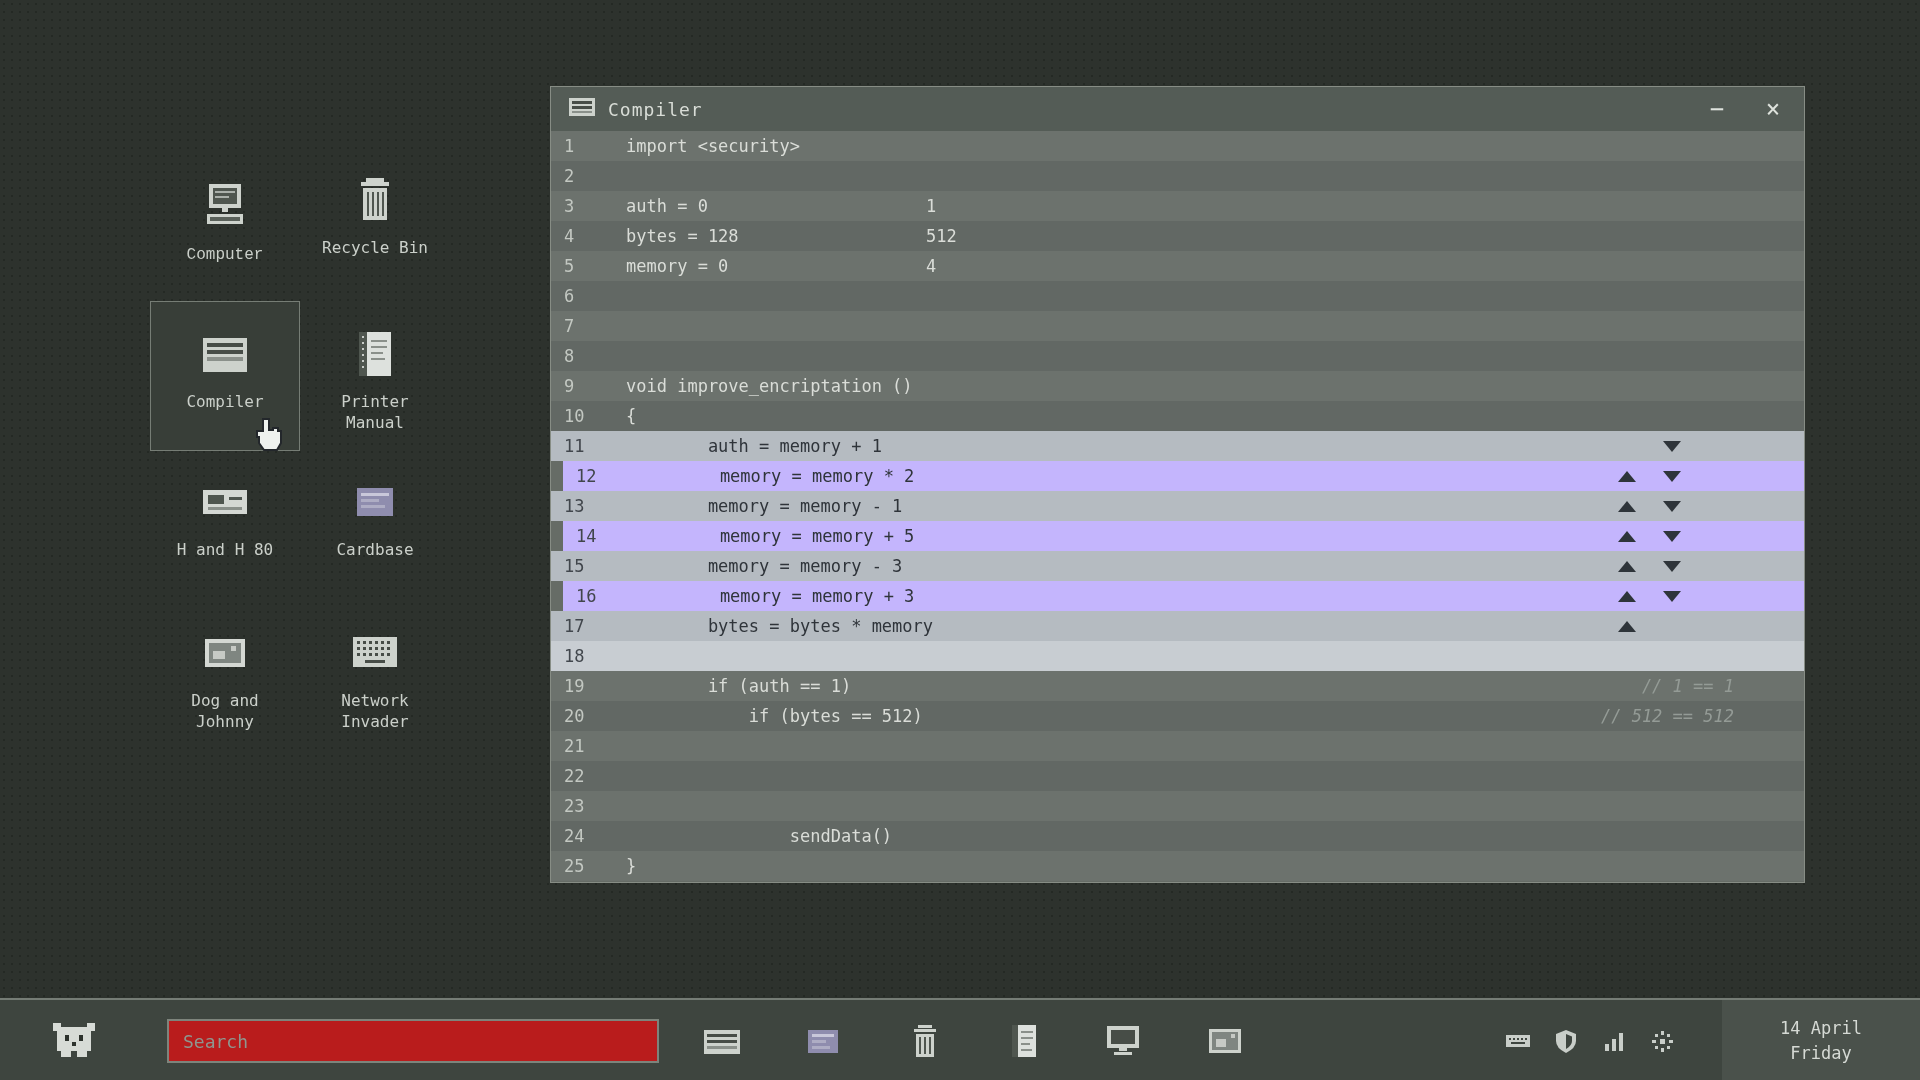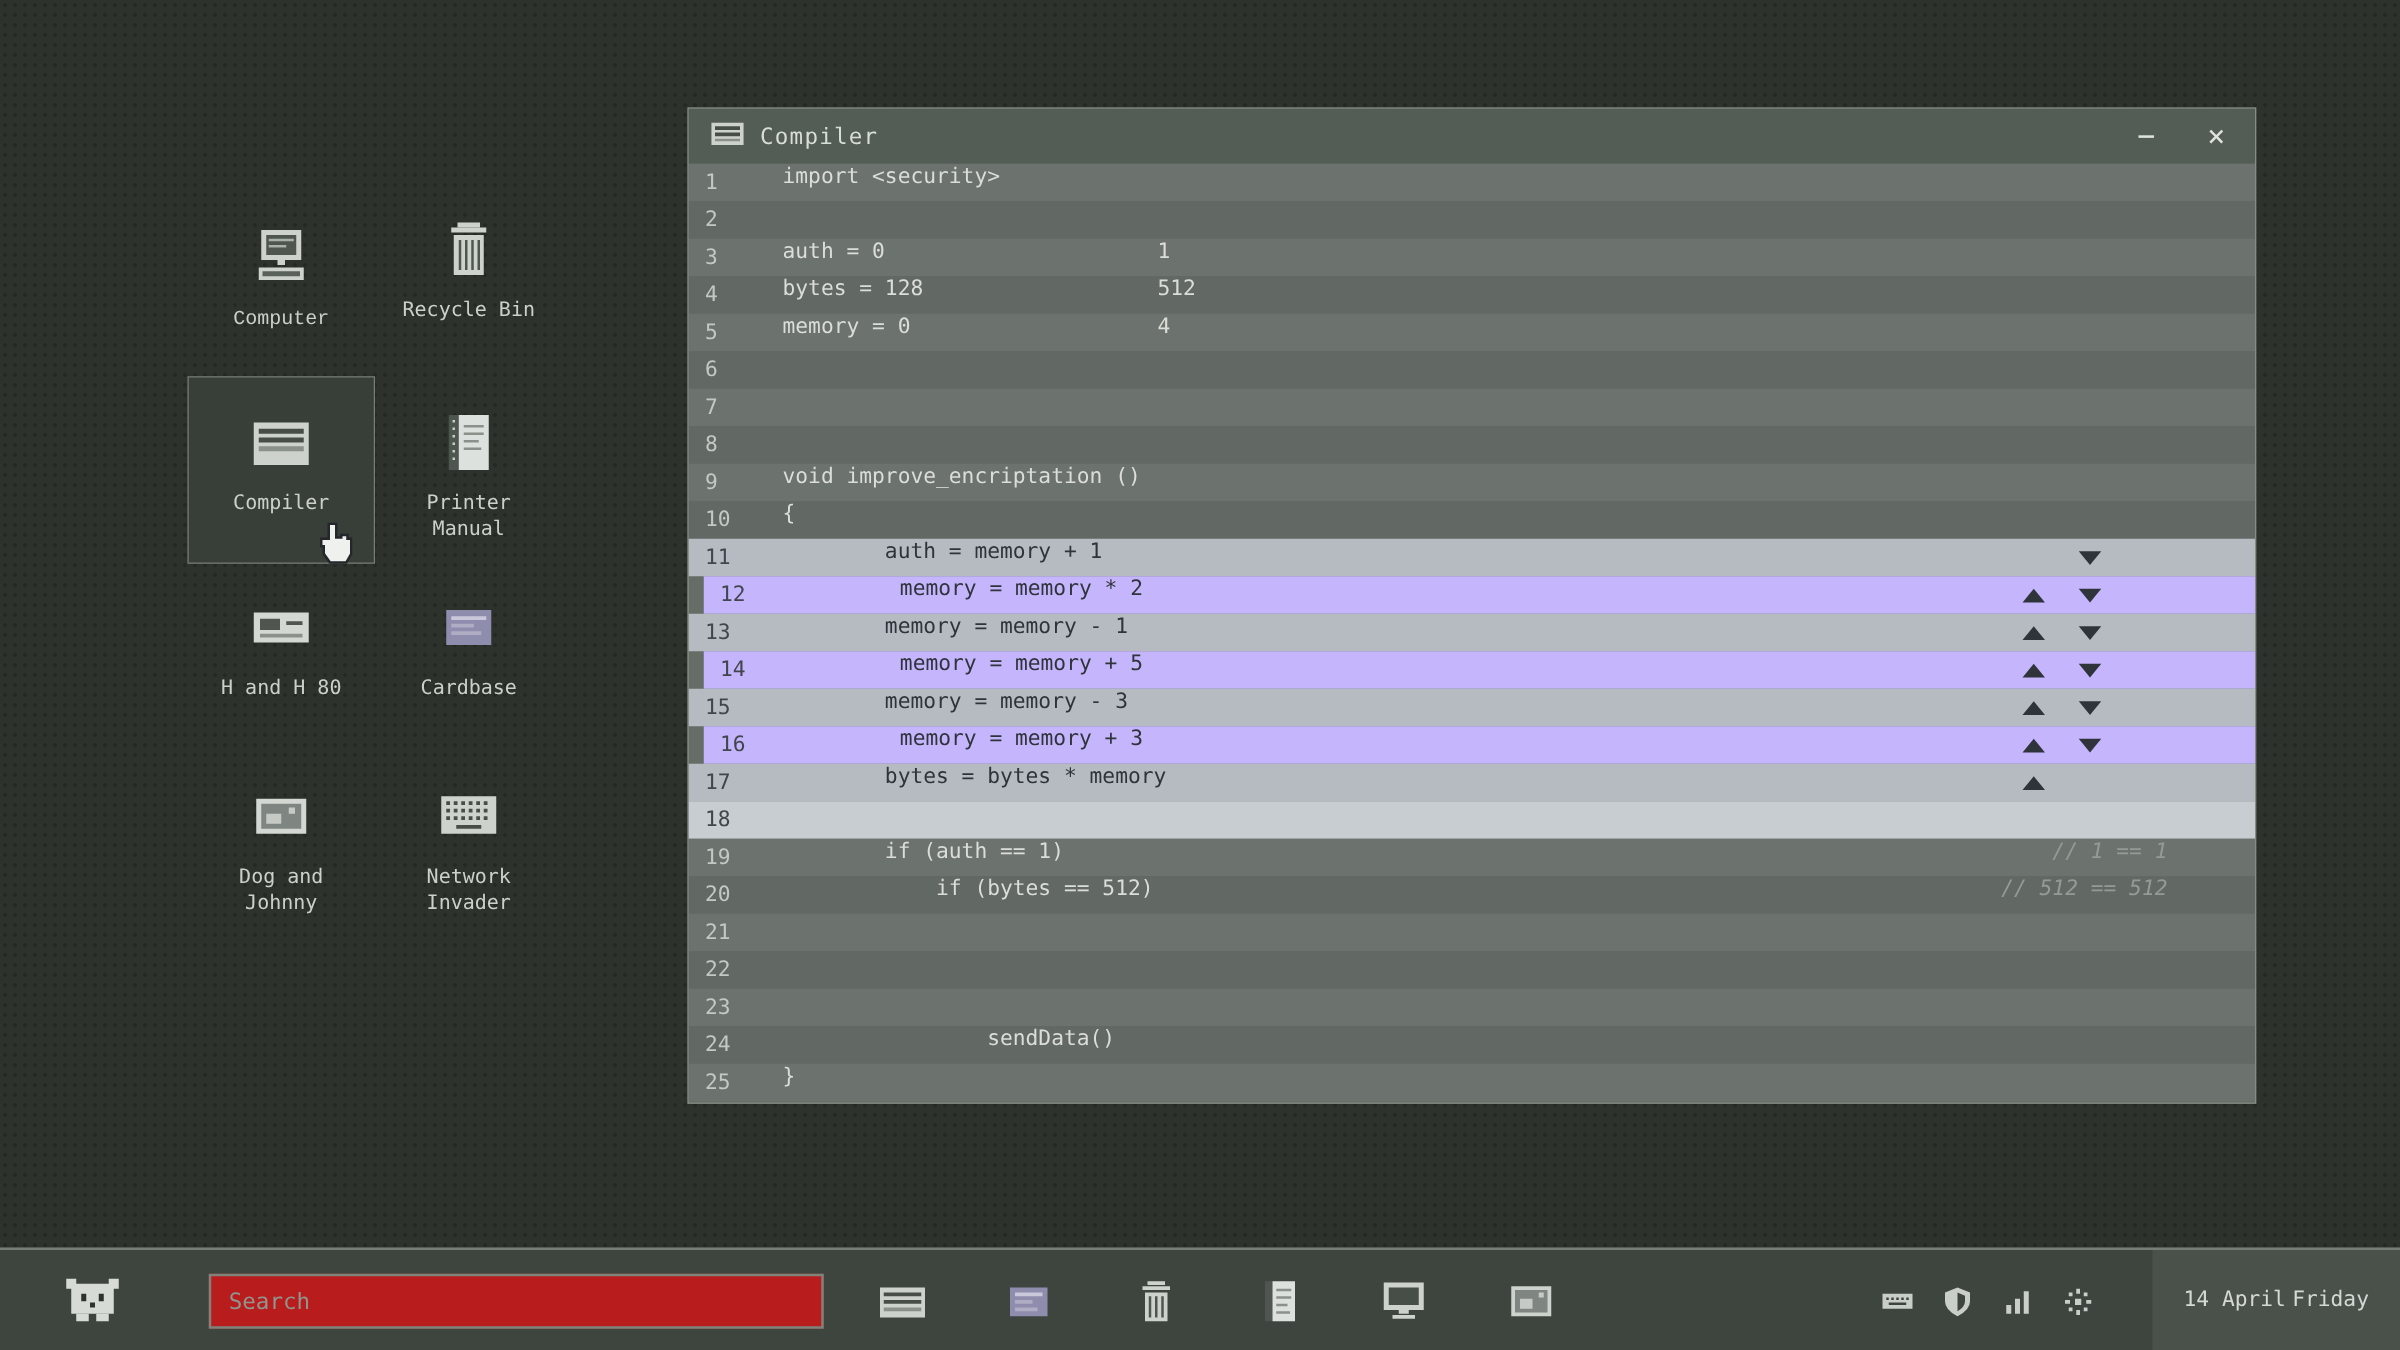--- a/index.html
+++ b/index.html
@@ -42,21 +42,21 @@
   .code { width:100%; }
   .row { height:30px; display:flex; align-items:center; font-size:17px; }
   .row.odd  { background:#6c726d; }
   .row.even { background:#626864; }
   .row.hl     { background:#b5bbc1; }
   .row.hl-alt { background:#c4b5fd;margin-left:12px; }
   .row.hl2    { background:#c8cdd2; }
   .num { flex:none; width:50px; padding-left:13px; color:#c3c8c2; }
   .row.hl .num, .row.hl-alt .num, .row.hl2 .num { color:#41464c; }
   .codearea { position:relative; flex:1; height:100%; display:flex;
-    align-items:flex-start; padding-left:25px; }
+    align-items:center; padding-left:25px; }
   .codetext { white-space:pre; color:#daddd8; }
   .row.hl .codetext, .row.hl-alt .codetext, .row.hl2 .codetext { color:#2f343a; }
   .val { position:absolute; left:325px; color:#daddd8; white-space:pre; }
   .comment { position:absolute; right:70px; color:#949b96; font-style:italic; }
   .arrow { position:absolute; width:0; height:0; top:calc(50% - 5px);
     border-left:9px solid transparent; border-right:9px solid transparent; cursor:pointer; }
   .arrow.down { right:123px; border-top:11px solid #2e343a; }
   .arrow.up   { right:168px; border-bottom:11px solid #2e343a; }
 
   
@@ -72,21 +72,21 @@
     font-family:"DejaVu Sans Mono", monospace; padding-left:14px; outline:none; }
   #search::placeholder { color:#8f968f; }
   .ticon { position:absolute; top:17px; width:48px; height:48px;
     display:flex; align-items:center; justify-content:center; cursor:pointer; }
   .ti-1 { left:698px; }  .ti-2 { left:799px; }  .ti-3 { left:901px; }
   .ti-4 { left:1000px; } .ti-5 { left:1099px; } .ti-6 { left:1201px; }
   .tray { position:absolute; top:27px; width:28px; height:28px;
     display:flex; align-items:center; justify-content:center; cursor:pointer; }
   .tr-1 { left:1504px; } .tr-2 { left:1552px; } .tr-3 { left:1600px; } .tr-4 { left:1648px; }
   .datebox { position:absolute; left:1722px; top:0; width:198px; height:100%;
-    background:#4a514b; display:flex; align-items:center;
+    background:#4a514b; display:flex; flex-direction:column; align-items:center;
     justify-content:center; gap:5px; color:#d5d9d4; font-size:17px; }
 </style>
 </head>
 <body>
 
 <div id="desktop">
 
   <div class="dicon di-computer">
     <div class="dicon-art">
       <svg width="52" height="52" viewBox="0 0 52 52">

